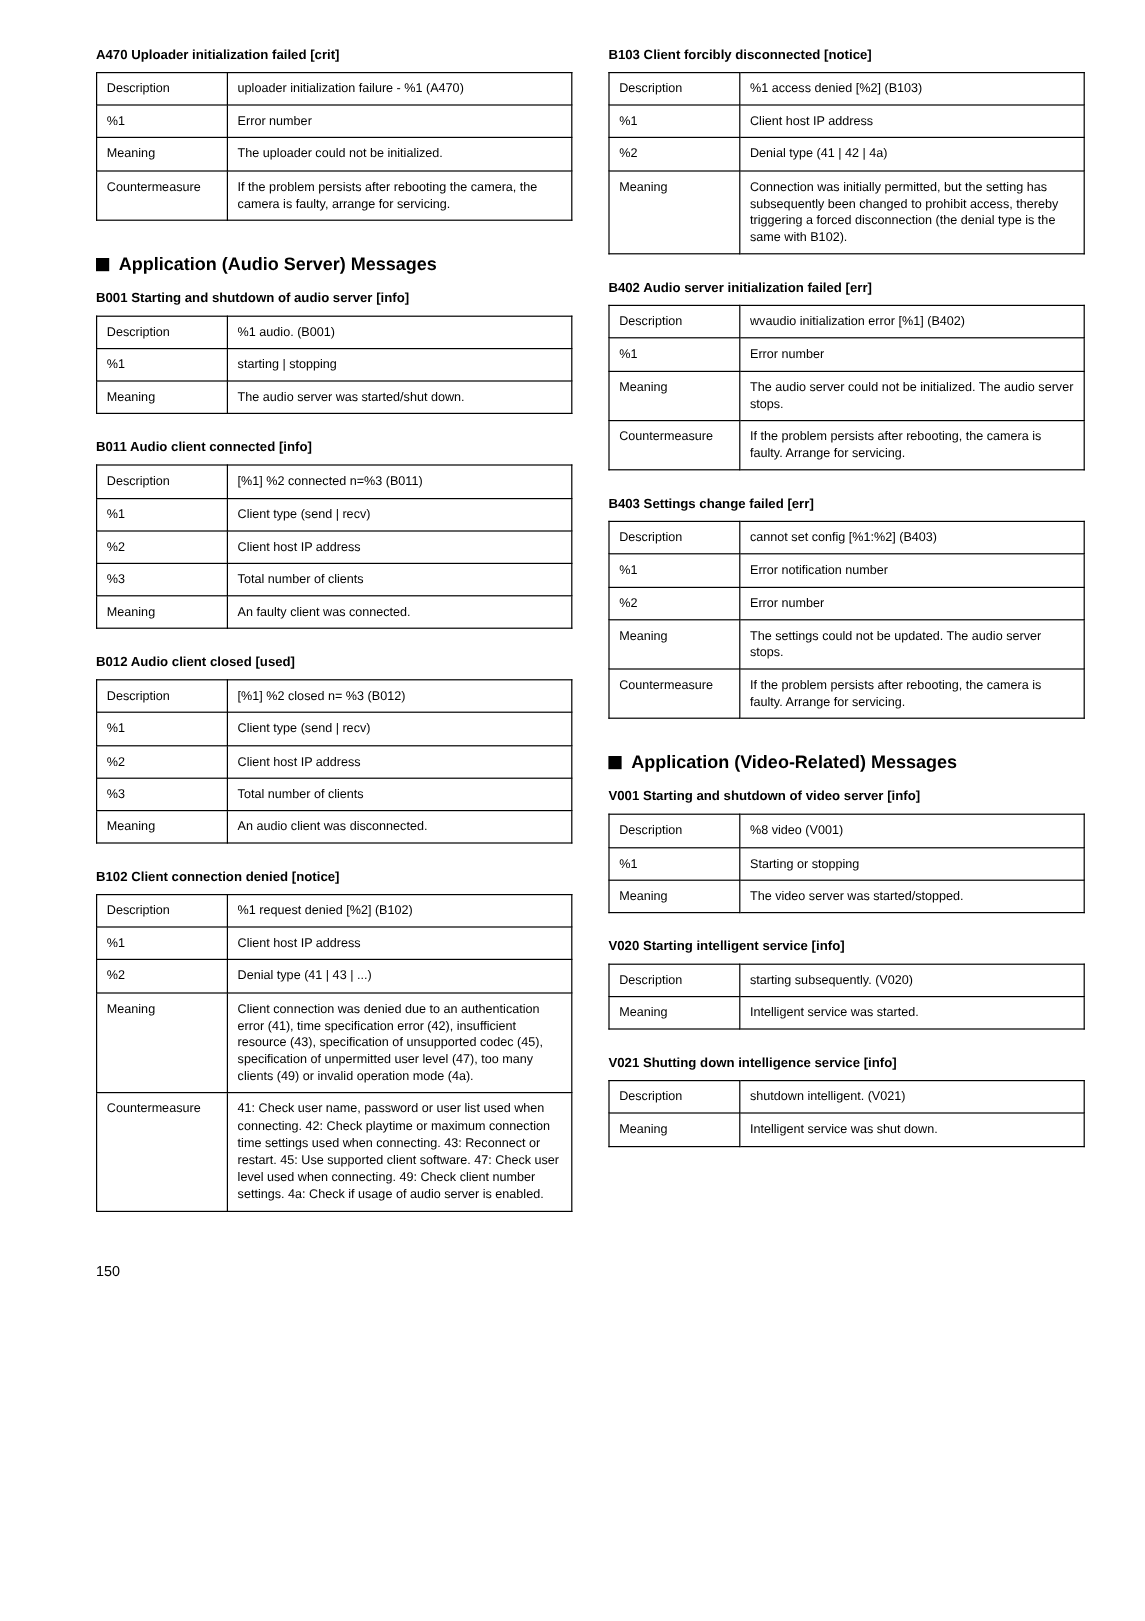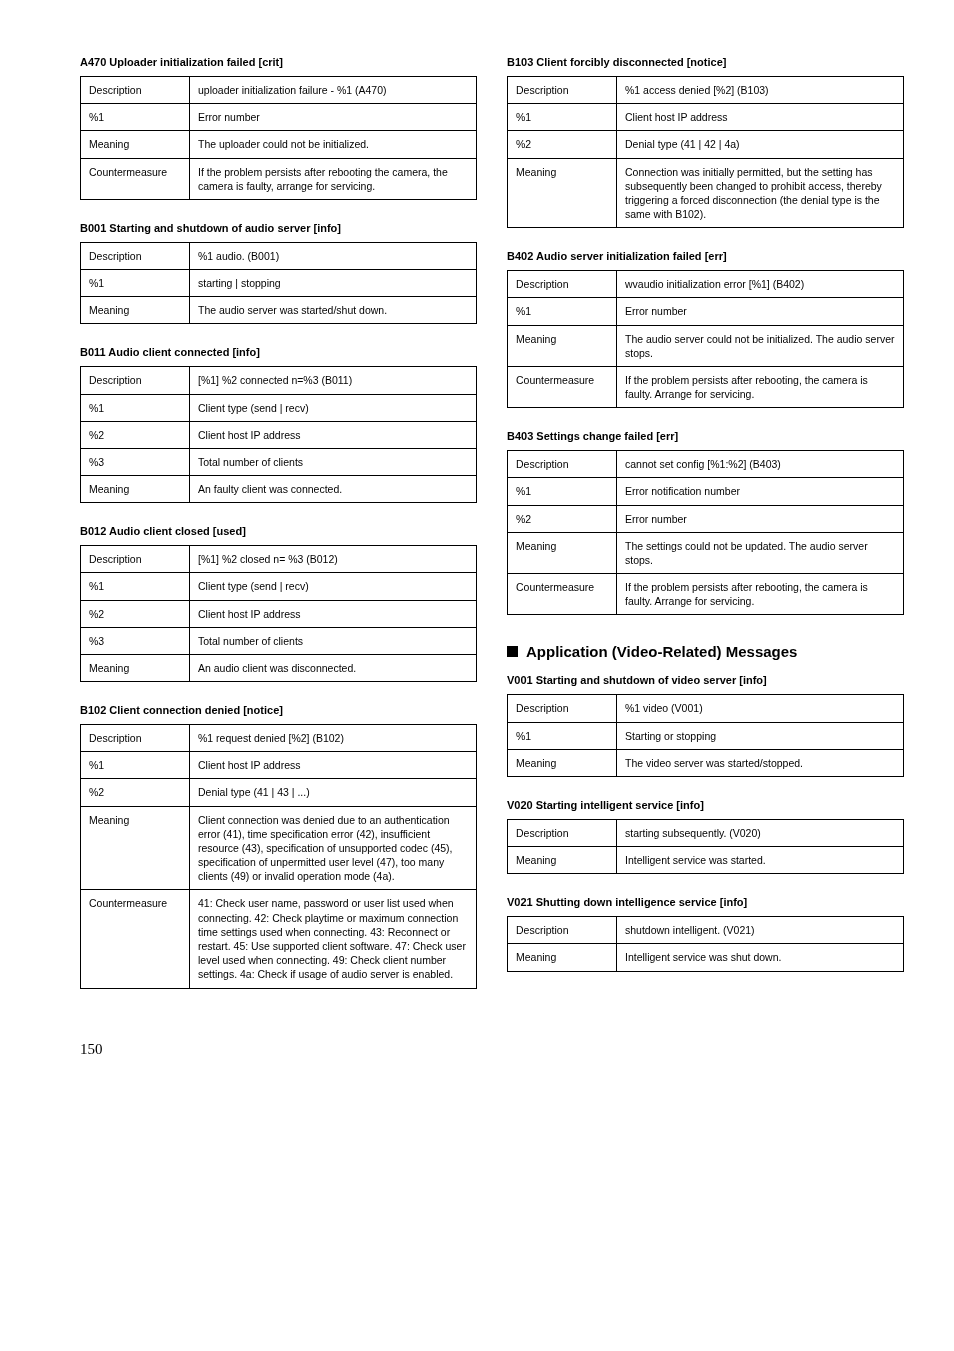--- a/index.html
+++ b/index.html
@@ -8,21 +8,20 @@
     color: #000;
     margin: 0;
     padding: 40px 50px 30px 80px;
     width: 954px;
     box-sizing: border-box;
     background: #fff;
   }
   .columns {
     display: flex;
     gap: 30px;
-    margin-top: 16px;
   }
   .col {
     flex: 1;
     min-width: 0;
   }
   .section-title {
     font-weight: bold;
     font-size: 11px;
     margin: 0 0 8px 0;
   }
@@ -51,23 +50,22 @@
     height: 11px;
     background: #000;
     margin-right: 8px;
     flex-shrink: 0;
   }
   .heading-row .ht {
     font-weight: bold;
     font-size: 15px;
   }
   .pgnum {
-    margin-top: 30px;
-    font-size: 15px;
-    font-family: Liberation Serif, serif;
+    margin-top: 20px;
+    font-size: 12px;
   }
 </style>
 </head>
 <body>
 
 <div class="columns">
   <div class="col">
 
     <div class="section-title">A470 Uploader initialization failed [crit]</div>
     <table>
@@ -84,20 +82,24 @@
             <td>Meaning</td>
             <td>The uploader could not be initialized.</td>
           </tr>
       <tr>
             <td>Countermeasure</td>
             <td>If the problem persists after rebooting the camera, the camera is faulty, arrange for servicing.</td>
           </tr>
     </tbody>
       </table>
 
+    <div class="heading-row">
+      <div class="sq"></div>
+      <div class="ht">Application (Audio Server) Messages</div>
+    </div>
 
     <div class="section-title">B001 Starting and shutdown of audio server [info]</div>
     <table>
       <tbody>
           <tr>
             <td>Description</td>
             <td>%1 audio. (B001)</td>
           </tr>
       <tr>
             <td>%1</td>
@@ -265,21 +267,21 @@
     <div class="heading-row">
       <div class="sq"></div>
       <div class="ht">Application (Video-Related) Messages</div>
     </div>
 
     <div class="section-title">V001 Starting and shutdown of video server [info]</div>
     <table>
       <tbody>
           <tr>
             <td>Description</td>
-            <td>%1 video (V001)</td>
+            <td>%8 video (V001)</td>
           </tr>
       <tr>
             <td>%1</td>
             <td>Starting or stopping</td>
           </tr>
       <tr>
             <td>Meaning</td>
             <td>The video server was started/stopped.</td>
           </tr>
     </tbody>

